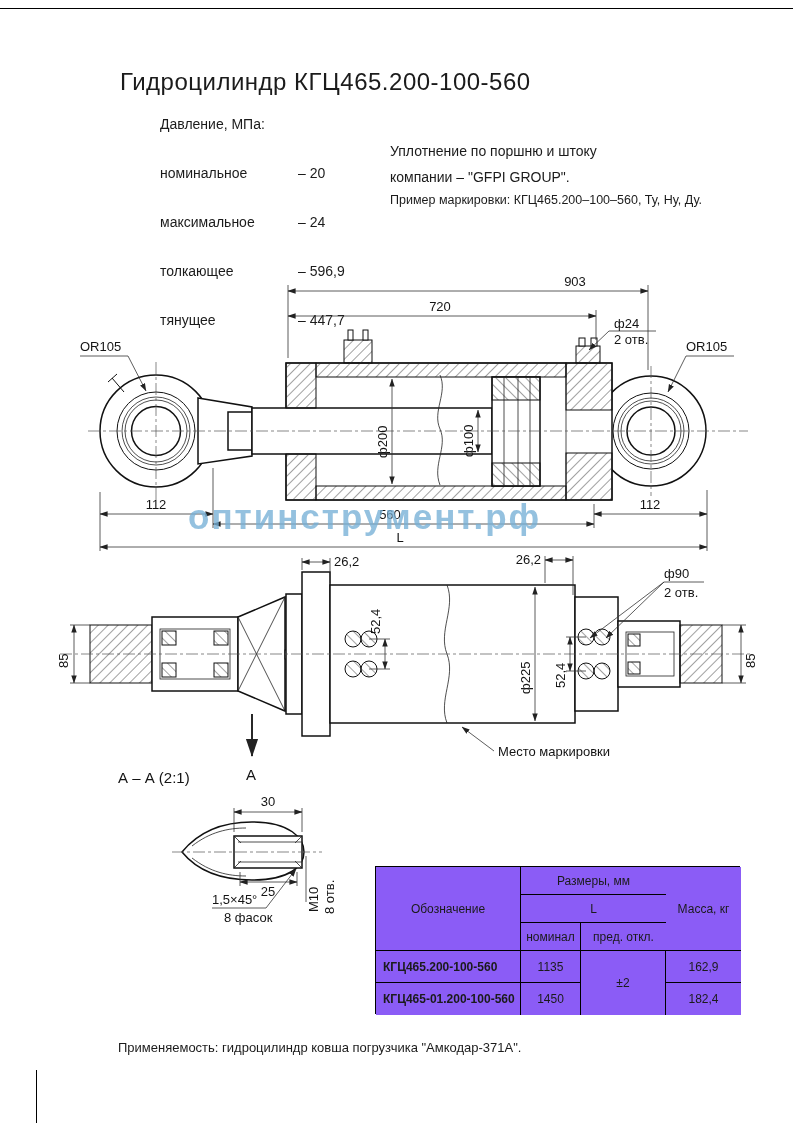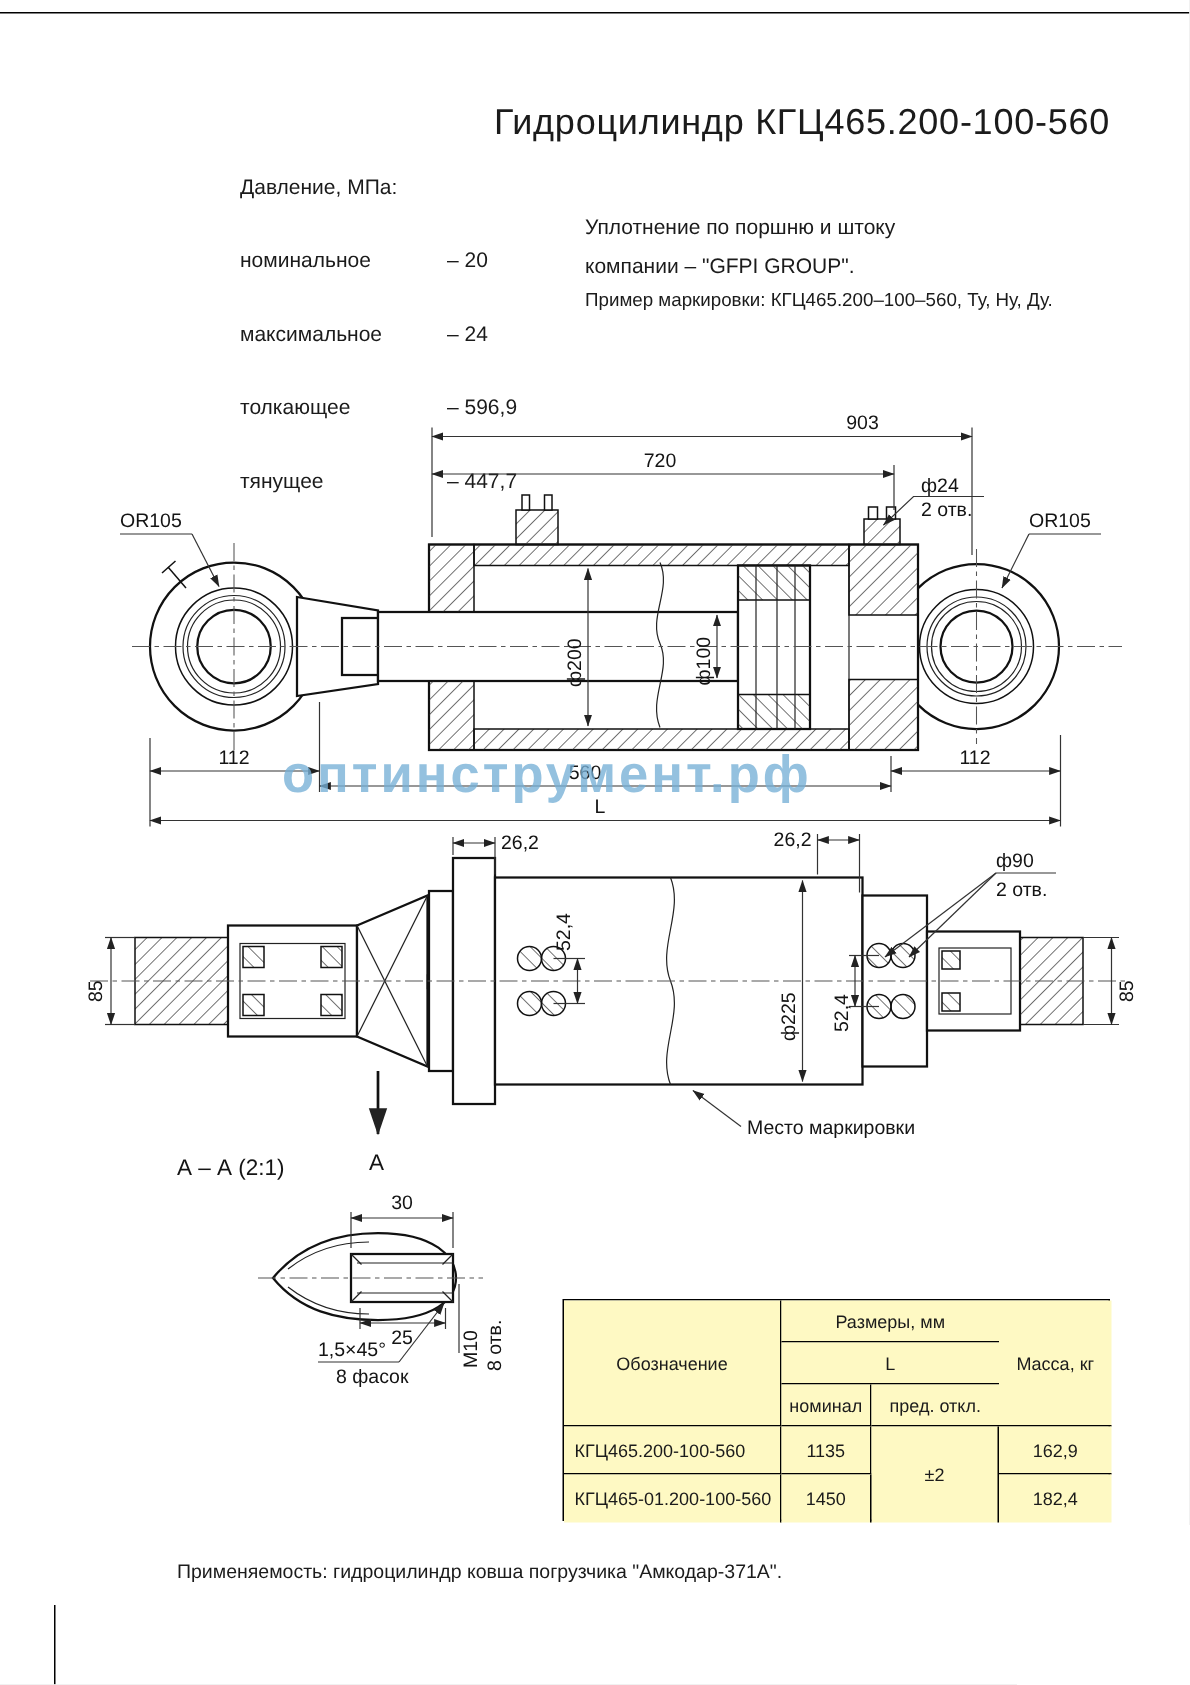--- a/index.html
+++ b/index.html
@@ -1,20 +1,20 @@
 <!DOCTYPE html>
 <html><head>
 <meta charset="utf-8">
 <style>
   html,body{margin:0;padding:0;background:#e8e8e8;}
   .page{position:relative;width:793px;height:1123px;background:#ffffff;overflow:hidden;
         font-family:"Liberation Sans", sans-serif;color:#1b1b1b;}
   .frame-top{position:absolute;left:0;top:8px;width:793px;border-top:1.3px solid #000;}
   .frame-left{position:absolute;left:36px;top:1070px;height:53px;border-left:1.3px solid #000;}
-  .title{position:absolute;left:120px;top:68px;width:620px;text-align:right;
+  .title{position:absolute;left:120px;top:68px;width:620px;text-align:left;
          font-size:24px;letter-spacing:.5px;}
   .specs{position:absolute;left:160px;top:112px;width:240px;font-size:14px;}
   .spec-row{display:grid;grid-template-columns:138px auto;line-height:25px;margin-top:24px;}
   .spec-head{line-height:25px;}
   .notes{position:absolute;left:390px;top:138px;width:350px;font-size:14px;line-height:26px;}
   .notes .small{font-size:12.5px;margin-top:1px;line-height:18px;}
   .watermark{position:absolute;left:188px;top:497px;font-size:35px;letter-spacing:2px;
              color:rgba(118,176,214,0.78);font-weight:600;white-space:nowrap;z-index:5;}
   svg.draw{position:absolute;left:0;top:0;}
   svg text{font-family:"Liberation Sans", sans-serif;font-size:13px;fill:#141414;}
@@ -26,22 +26,22 @@
   .ht2{fill:url(#hB);stroke:#111;stroke-width:1;}
   .dim{stroke:#333;stroke-width:.8;fill:none;}
   .cl{stroke:#555;stroke-width:.7;stroke-dasharray:12 3 3 3;fill:none;}
   
   .spec-table{position:absolute;left:375px;top:866px;width:365px;height:148px;
       display:grid;grid-template-columns:145px 60px 85px 75px;
       grid-template-rows:28px 28px 28px 32px 32px;border:1.5px solid #000;
       font-size:12px;box-sizing:border-box;}
   .cell{border-right:1px solid #000;border-bottom:1px solid #000;
         display:flex;align-items:center;justify-content:center;text-align:center;
-        box-sizing:border-box;background:#fef9c3;}
-  .cell.left{justify-content:flex-start;padding-left:7px;}
+        box-sizing:border-box;background:#8b5cf6;}
+  .cell.left{justify-content:flex-start;padding-left:7px;font-weight:bold;}
   .cell.no-r{border-right:none;}
   .cell.no-b{border-bottom:none;}
   .footer{position:absolute;left:118px;top:1040px;font-size:13px;}
 </style>
 </head>
 <body>
 
 <div class="page">
 
   <div class="frame-top"></div>

